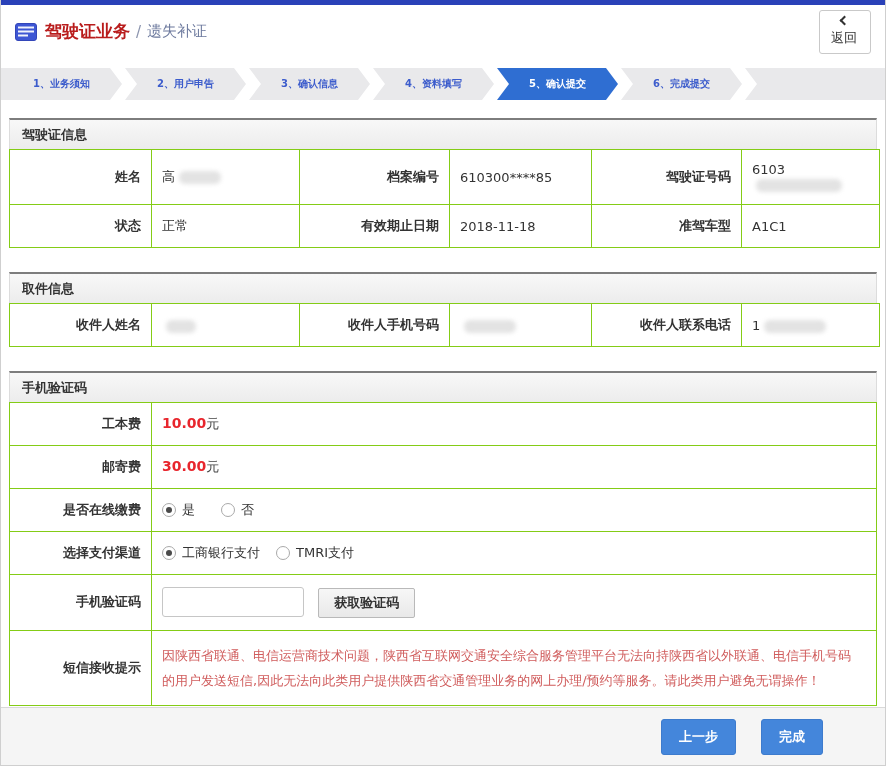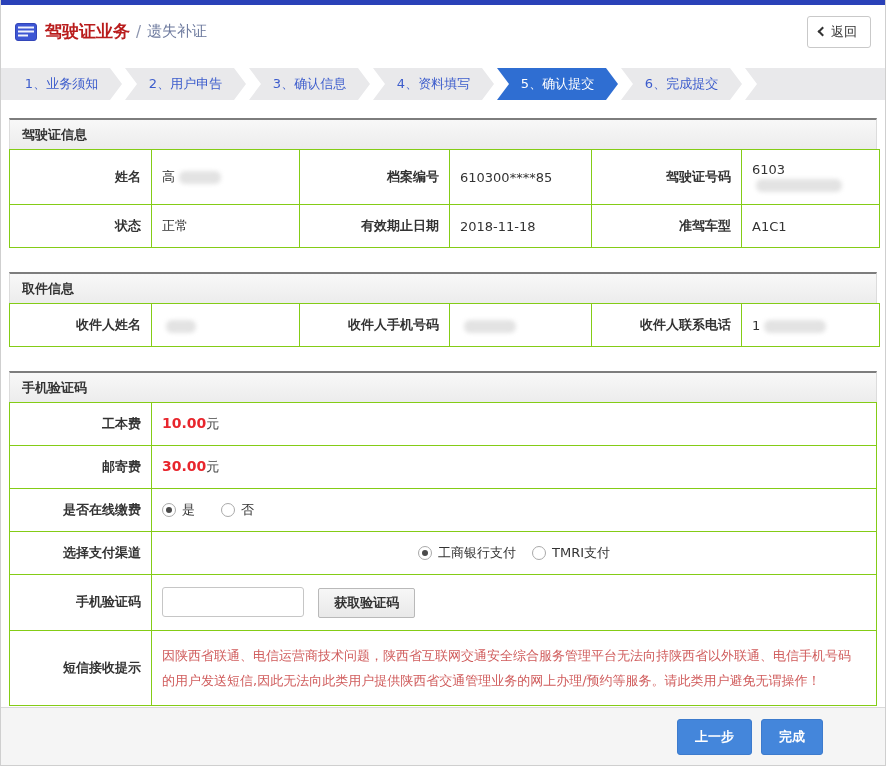--- a/index.html
+++ b/index.html
@@ -17,31 +17,31 @@
   
   .header { height:53px; display:flex; align-items:center; padding:0 14px; flex:none; background:#fff; }
   .header .icon { display:inline-flex; margin-right:8px; }
   .title { font-size:17px; font-weight:bold; color:#b91c1c; }
   .title-sep { font-size:15px; color:#8a93ad; margin:0 6px; }
   .subtitle { font-size:15px; color:#6d7a9e; }
   .spacer { flex:1; }
   .back-btn {
     background:#fff; border:1px solid #c9c9c9; border-radius:3px;
     padding:6px 13px 6px 11px; font-size:13px; color:#333; cursor:pointer;
-    display:inline-flex; align-items:center; gap:5px;
+    display:inline-flex; align-items:center; gap:5px;flex-direction:column;
   }
   .chev-left { width:7px; height:7px; border-left:2px solid #333; border-bottom:2px solid #333; transform:rotate(45deg); display:inline-block; }
 
   
   .steps-gap { height:10px; flex:none; }
   .steps { height:32px; display:flex; flex:none; background:#fff; }
   .step {
     width:121px; margin-right:3px; flex:none; background:#e9e9eb;
     display:flex; align-items:center; justify-content:center;
-    font-weight:normal; color:#3c5ccc; font-size:13px; cursor:pointer;
+    font-weight:bold; color:#3c5ccc; font-size:10px; cursor:pointer;
     clip-path: polygon(0 0, calc(100% - 12px) 0, 100% 50%, calc(100% - 12px) 100%, 0 100%, 12px 50%);
   }
   .step:first-child { clip-path: polygon(0 0, calc(100% - 12px) 0, 100% 50%, calc(100% - 12px) 100%, 0 100%); }
   .step.active { background:#2f6ed2; color:#fff; }
   .step-filler { flex:1; background:#e9e9eb; clip-path: polygon(0 0, 100% 0, 100% 100%, 0 100%, 12px 50%); }
 
   
   .content { flex:1; padding:18px 8px 0 8px; background:#fff; overflow:hidden; }
   .section { margin-bottom:24px; }
   .section-header {
@@ -61,21 +61,21 @@
   .radio.checked::after { content:""; position:absolute; left:3px; top:3px; right:3px; bottom:3px; background:#4a4a4a; border-radius:50%; }
   .radio-group { display:flex; align-items:center; gap:26px; }
   .radio-opt { display:inline-flex; align-items:center; cursor:pointer; }
 
   .code-input { width:142px; height:30px; border:1px solid #c6c6c6; border-radius:3px; padding:0 8px; font-size:13px; margin-right:10px; }
   .code-btn { height:30px; padding:0 15px; background:linear-gradient(#f7f7f7,#e9e9e9); border:1px solid #b9b9b9; border-radius:2px; font-weight:bold; font-size:13px; color:#333; cursor:pointer; }
 
   .notice { color:#d05c5c; font-size:13px; line-height:1.95; padding-right:6px; }
 
   
-  .footer { height:58px; flex:none; background:#f5f5f5; border-top:1px solid #d9d9d9; display:flex; align-items:center; justify-content:flex-end; padding-right:62px; gap:9px; }
+  .footer { height:58px; flex:none; background:#f5f5f5; border-top:1px solid #d9d9d9; display:flex; align-items:center; justify-content:flex-end; padding-right:62px; gap:25px; }
   .btn-primary { background:#4486db; color:#fff; border:1px solid #3d7bcd; border-radius:3px; font-weight:bold; font-size:13px; padding:8px 17px; cursor:pointer; }
 </style>
 </head>
 <body>
 
 <div class="page">
   <div class="topbar"></div>
 
   <div class="header">
     <span class="icon">
@@ -209,21 +209,21 @@
               <span class="radio-opt">
                 <span class="radio"></span>
                 <span>否</span>
               </span>
             </span>
           </td>
         </tr>
         <tr>
           <td class="lbl">选择支付渠道</td>
           <td>
-            <span class="radio-group" style="gap:16px;justify-content:center;">
+            <span class="radio-group" style="gap:16px;">
               <span class="radio-opt">
                 <span class="radio checked"></span>
                 <span>工商银行支付</span>
               </span>
               <span class="radio-opt">
                 <span class="radio"></span>
                 <span>TMRI支付</span>
               </span>
             </span>
           </td>

